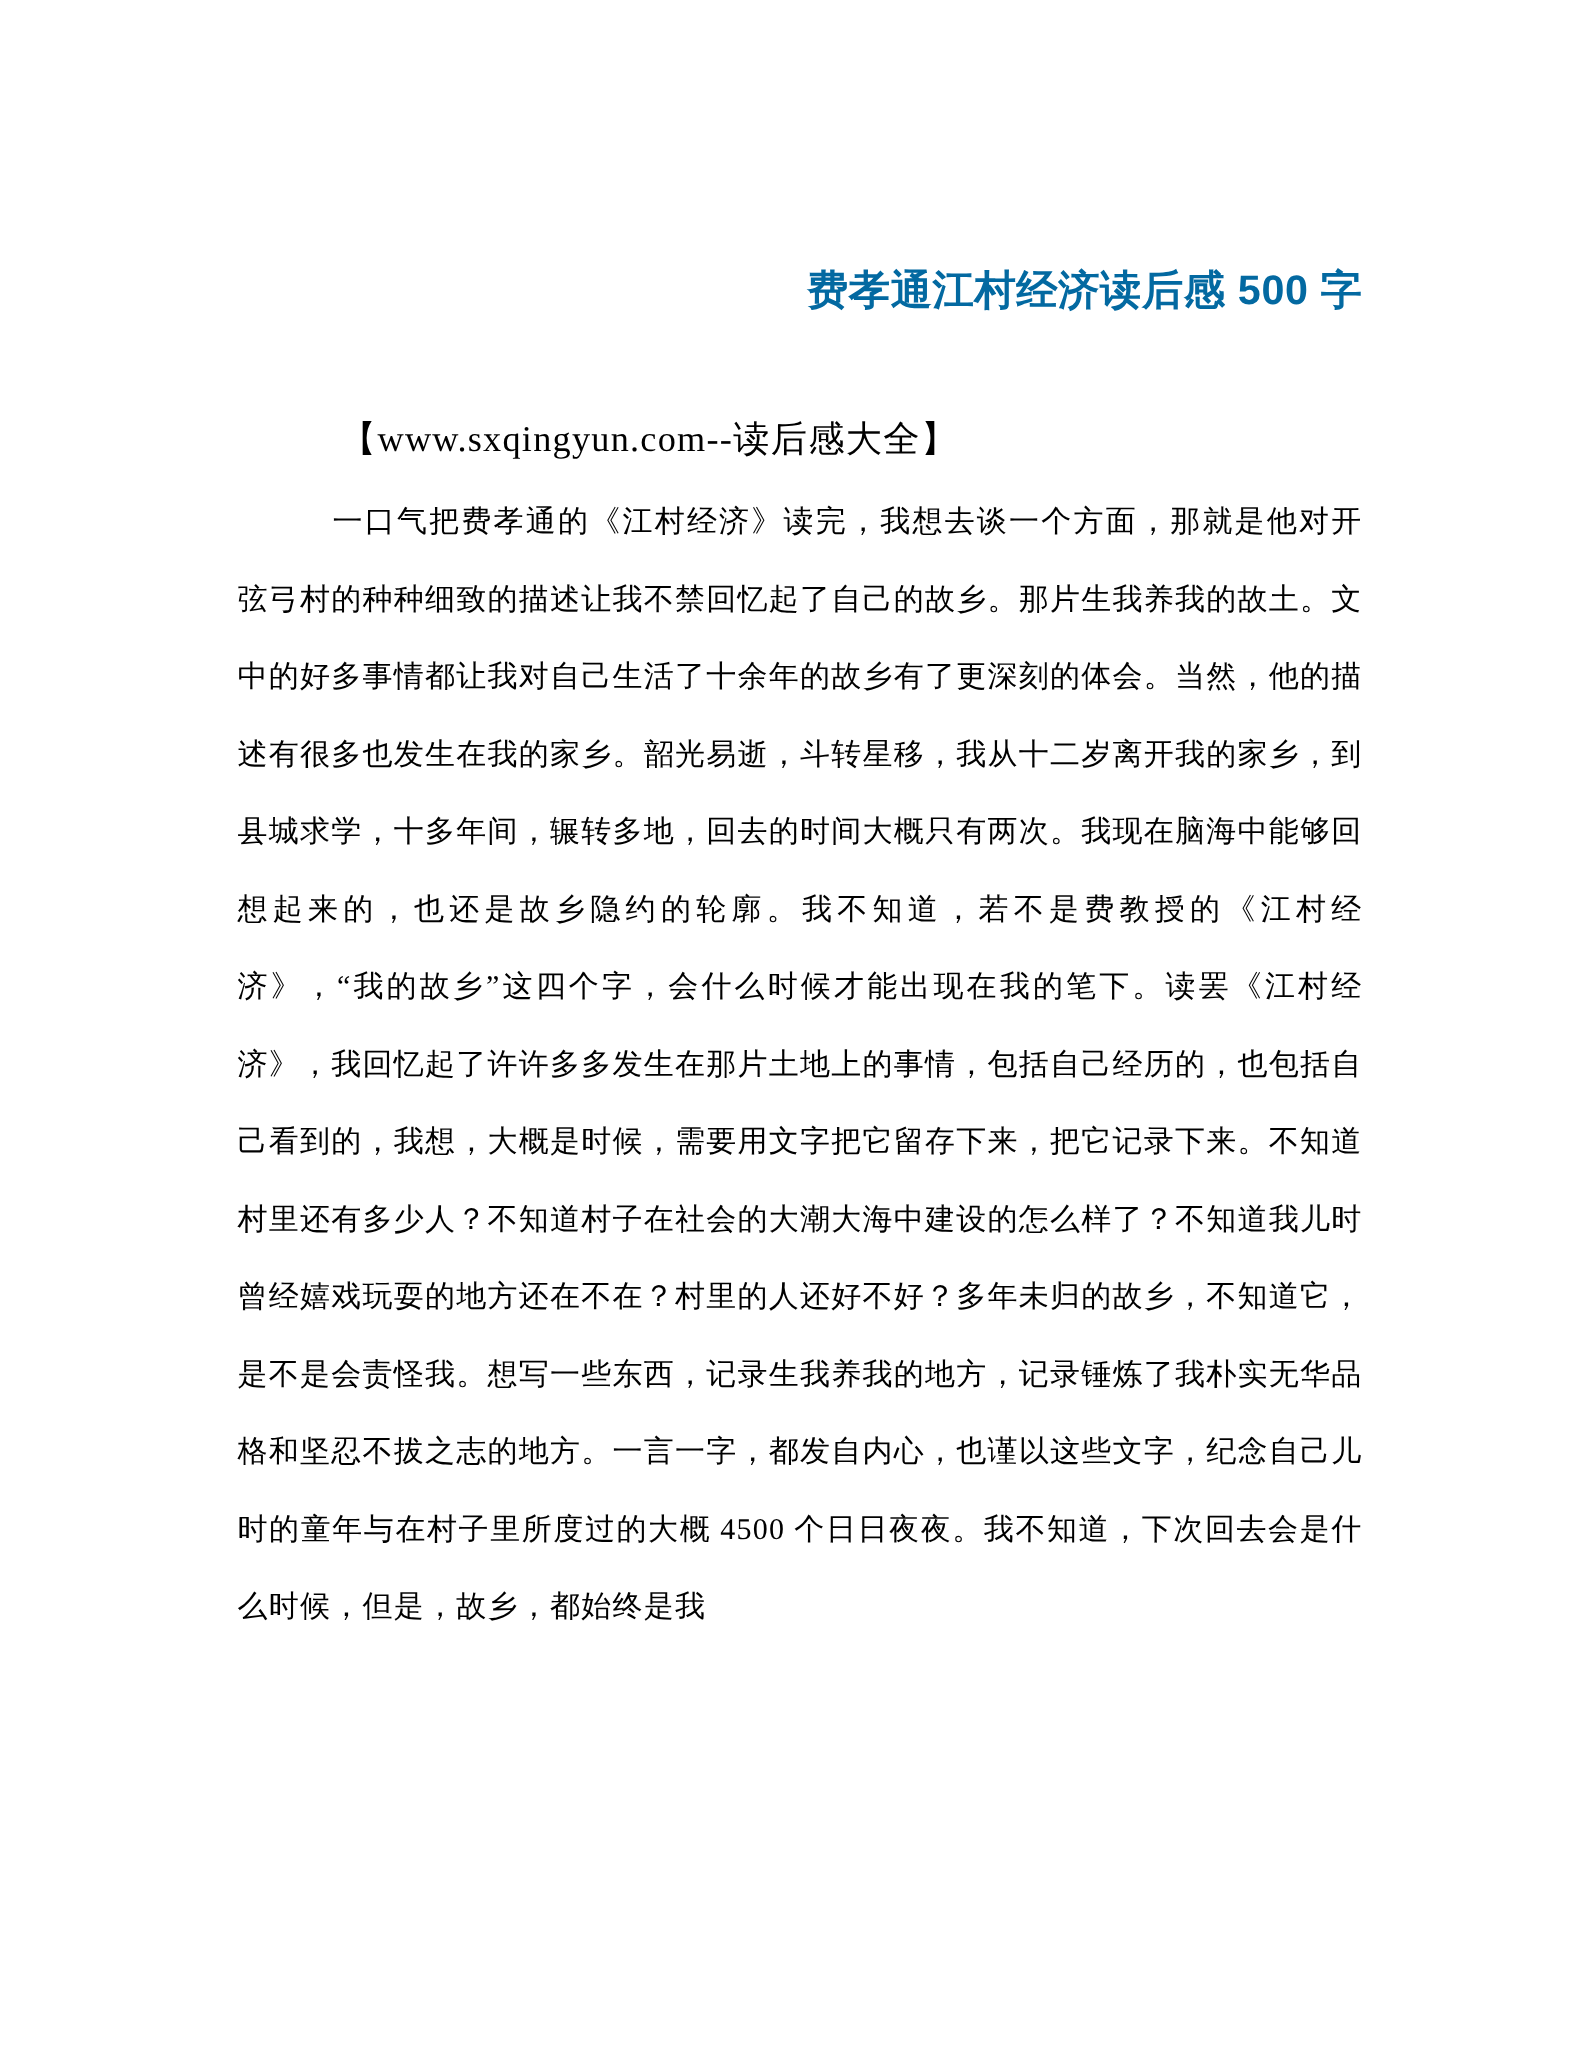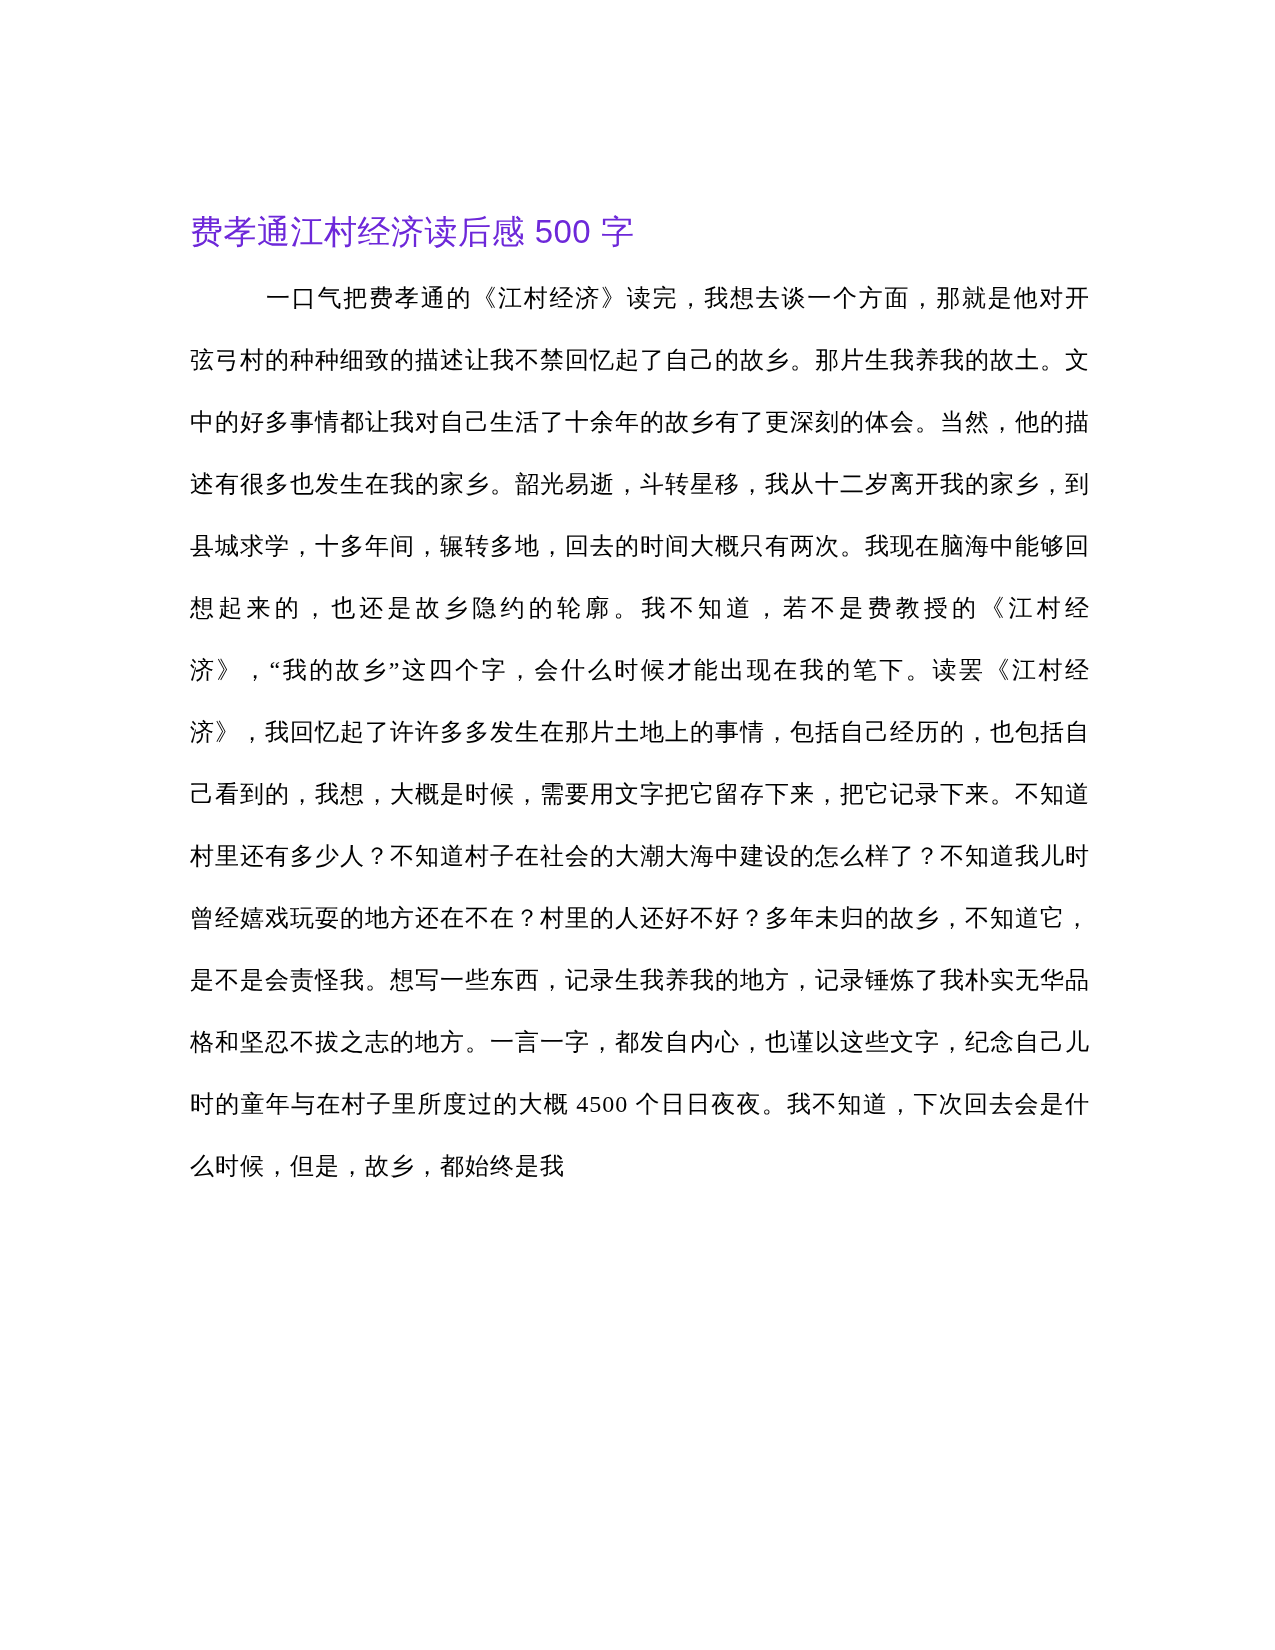--- a/index.html
+++ b/index.html
@@ -19,24 +19,24 @@
     padding-right: 185px;
     color: #000000;
   }
   .content {
     width: 900px;
   }
   .doc-title {
     margin: 0;
     font-family: "Liberation Sans", "DejaVu Sans", sans-serif;
     font-size: 33px;
-    font-weight: normal;
+    font-weight: bold;
     line-height: 40px;
-    text-align: left;
-    color: #6d28d9;
+    text-align: right;
+    color: #0369a1;
     letter-spacing: 0.5px;
   }
   .source-line {
     margin: 80px 0 0 0;
     padding-left: 82px;
     font-family: "Liberation Serif", "DejaVu Serif", serif;
     font-size: 29px;
     line-height: 40px;
     letter-spacing: 1px;
     color: #000000;
@@ -53,15 +53,16 @@
     color: #000000;
     word-break: break-all;
   }
 </style>
 </head>
 <body>
 
 <div class="page">
   <div class="content">
     <h1 class="doc-title">费孝通江村经济读后感 500 字</h1>
+    <p class="source-line">【www.sxqingyun.com--读后感大全】</p>
     <p class="body-paragraph">一口气把费孝通的《江村经济》读完，我想去谈一个方面，那就是他对开弦弓村的种种细致的描述让我不禁回忆起了自己的故乡。那片生我养我的故土。文中的好多事情都让我对自己生活了十余年的故乡有了更深刻的体会。当然，他的描述有很多也发生在我的家乡。韶光易逝，斗转星移，我从十二岁离开我的家乡，到县城求学，十多年间，辗转多地，回去的时间大概只有两次。我现在脑海中能够回想起来的，也还是故乡隐约的轮廓。我不知道，若不是费教授的《江村经济》，“我的故乡”这四个字，会什么时候才能出现在我的笔下。读罢《江村经济》，我回忆起了许许多多发生在那片土地上的事情，包括自己经历的，也包括自己看到的，我想，大概是时候，需要用文字把它留存下来，把它记录下来。不知道村里还有多少人？不知道村子在社会的大潮大海中建设的怎么样了？不知道我儿时曾经嬉戏玩耍的地方还在不在？村里的人还好不好？多年未归的故乡，不知道它，是不是会责怪我。想写一些东西，记录生我养我的地方，记录锤炼了我朴实无华品格和坚忍不拔之志的地方。一言一字，都发自内心，也谨以这些文字，纪念自己儿时的童年与在村子里所度过的大概 4500 个日日夜夜。我不知道，下次回去会是什么时候，但是，故乡，都始终是我</p>
   </div>
 </div>
 
 </body></html>

